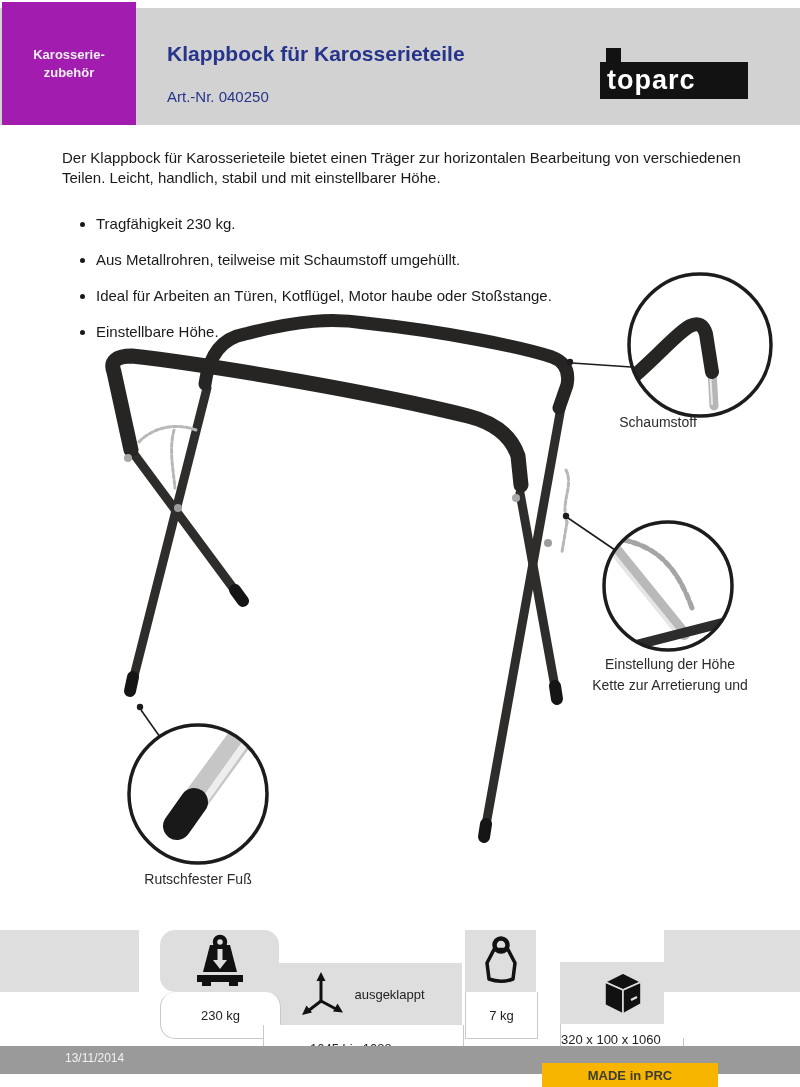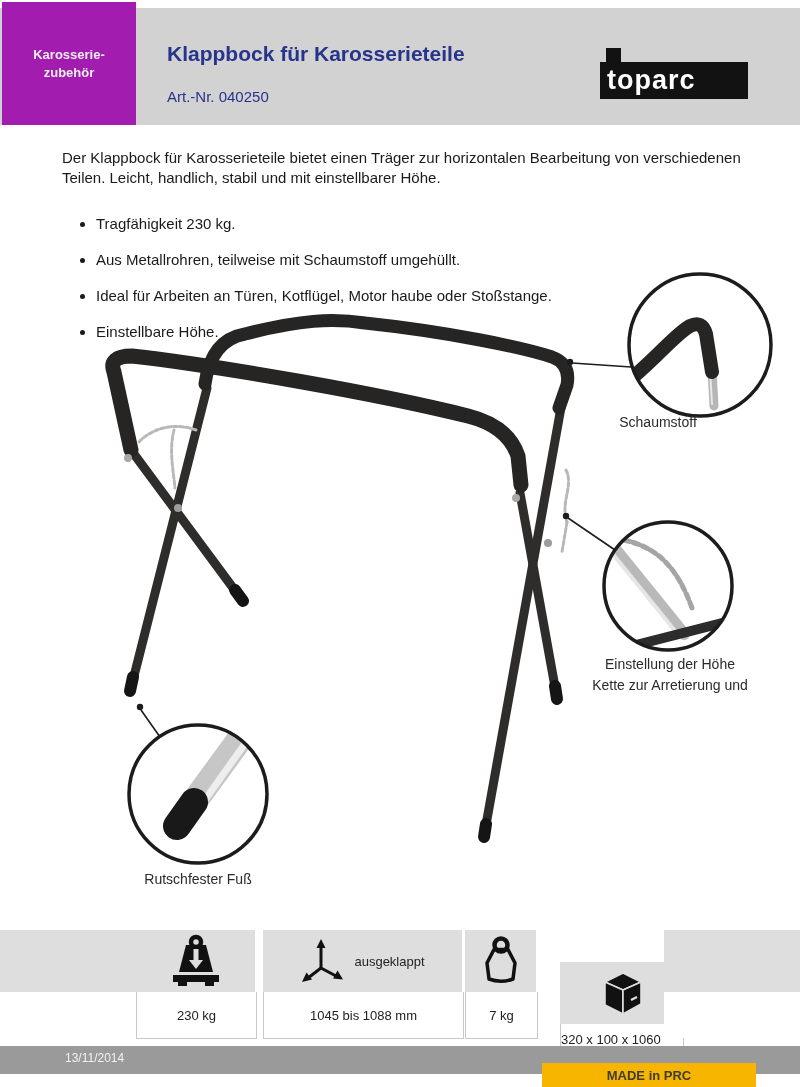--- a/index.html
+++ b/index.html
@@ -30,28 +30,28 @@
   .label-chain{left:570px;top:654px;width:200px;}
   .label-foot{left:118px;top:869px;width:160px;}
 
   
   .spec-table{position:absolute;left:0;top:930px;width:800px;}
   .spec-cell{position:absolute;}
   .icon-cell{top:0;height:62px;background:#dedede;display:flex;align-items:center;justify-content:center;gap:8px;}
   .value-cell{top:62px;height:46px;background:#ffffff;display:flex;align-items:center;justify-content:center;
         font-size:13px;color:#222222;}
   .bordered{border-left:1px solid #c9c9c9;border-right:1px solid #c9c9c9;border-bottom:1px solid #c9c9c9;}
-  .c1{left:0;width:139px;}  .c2{left:136px;width:119px;} .c3{left:263px;width:199px;}
+  .c1{left:0;width:139px;}  .c2{left:160px;width:119px;border-radius:15px;} .c3{left:263px;width:199px;margin-top:33px;}
   .c4{left:465px;width:71px;} .c5{left:560px;width:122px;margin-top:32px;} .c6{left:664px;width:136px;}
   .dim-label{font-size:13px;color:#222222;}
 
   
   .footer-bar{position:absolute;left:0;top:1046px;width:800px;height:28px;background:#9a9a9a;}
   .footer-date{position:absolute;left:65px;top:1051px;font-size:12px;color:#f2f2f2;}
-  .made-badge{position:absolute;left:542px;top:1063px;width:214px;height:24px;background:#f7b500;
+  .made-badge{position:absolute;left:542px;top:1063px;width:176px;height:24px;background:#f7b500;
         display:flex;align-items:center;justify-content:center;font-size:13px;font-weight:600;color:#3d3d35;}
 </style>
 </head>
 <body>
 
 <div class="page">
 
   <div class="header-band"></div>
   <div class="category-box">
     <span>Karosserie-</span>

